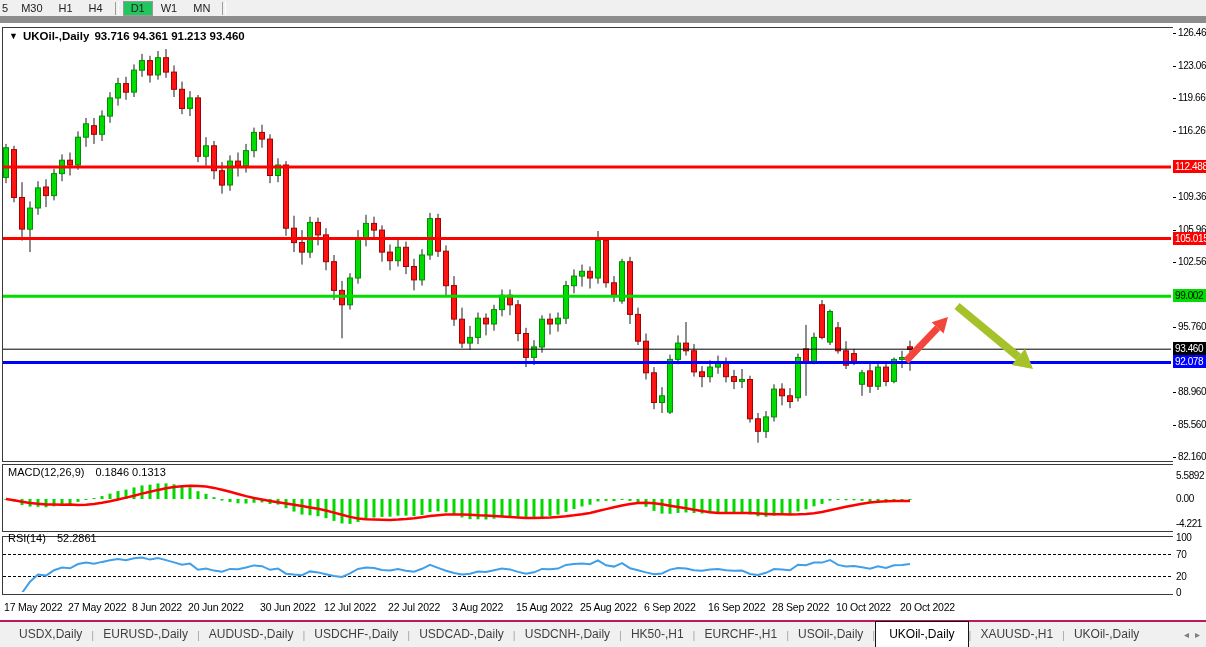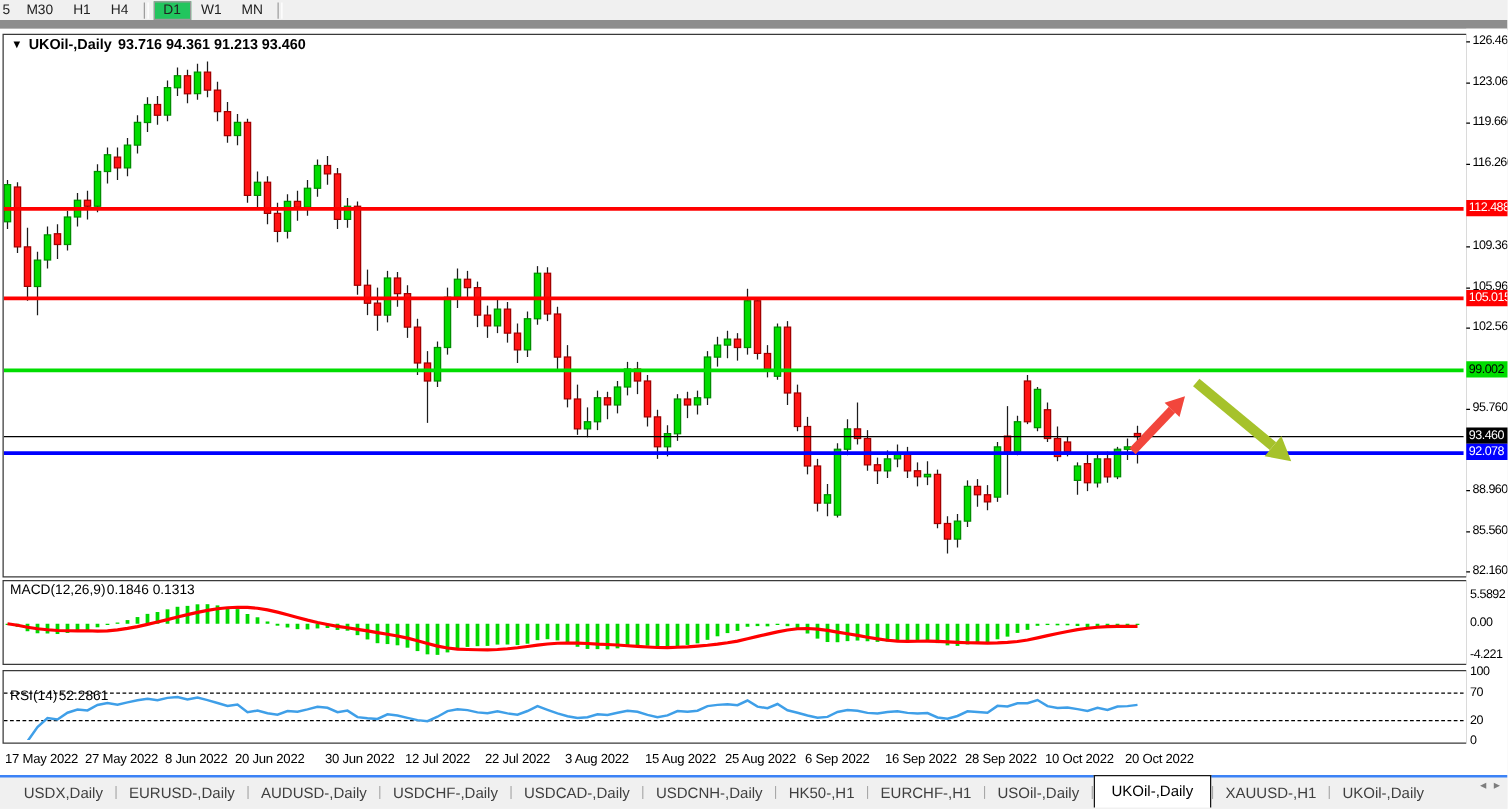--- a/index.html
+++ b/index.html
@@ -21,38 +21,38 @@
   .panel{position:absolute;left:2px;background:#fff;border:1px solid #3a3a3a}
   #price-panel{top:27px;width:1170px;height:433px}
   #macd-panel{top:464px;width:1170px;height:66px}
   #rsi-panel{top:536px;width:1170px;height:57px}
   .panel svg{position:absolute;left:0;top:0}
 
   .chart-title{position:absolute;left:9px;top:30px;font-size:11.5px;font-weight:bold;color:#000;z-index:5}
   .chart-title span{margin-right:5px}
   .drop-ico{font-size:9px;position:relative;top:-1px}
   .ind-label{position:absolute;font-size:11px;color:#000;z-index:5}
-  .ind-label span{margin-right:1px}
+  .ind-label span{margin-right:11px}
   #macd-label{left:8px;top:466px}
-  #rsi-label{left:8px;top:551px}
+  #rsi-label{left:8px;top:532px}
 
   
   .axis{position:absolute;left:1173px;top:23px;width:33px;height:597px;background:#fff;z-index:4}
   .axlabel{position:absolute;left:5px;font-size:10px;letter-spacing:-0.4px;color:#000;white-space:nowrap}
   .axtick{position:absolute;left:0;width:3px;height:1px;background:#000}
   .badge{position:absolute;left:0;width:33px;height:13px;line-height:13px;font-size:10px;
          letter-spacing:-0.4px;padding-left:2px;z-index:6}
 
   
   .timeaxis{position:absolute;left:0;top:598px;height:22px;right:34px}
   .dlabel{position:absolute;top:3px;font-size:10.5px;letter-spacing:-0.2px;color:#000;white-space:nowrap}
 
   
   .tabs{position:absolute;left:0;right:0;bottom:0;height:25px;background:#f0f0f0;
-        border-top:2px solid #3b82f6;display:flex;align-items:flex-start;z-index:7}
+        border-top:2px solid #be185d;display:flex;align-items:center;z-index:7}
   .tabitems{display:flex;align-items:center;padding-left:10px}
   .tab{font-size:12px;color:#3f3f3f;padding:0 9px;height:23px;line-height:23px;white-space:nowrap}
   .tab.active{background:#fff;border:1px solid #151515;border-bottom:none;color:#000;
               margin-top:-2px;height:25px;line-height:25px;padding:0 13px}
   .tabsep{color:#a8a8a8;font-size:11px}
   .tabarrows{margin-left:auto;display:flex;align-items:center;gap:6px;padding:0 6px;color:#7d7d7d;font-size:10px}
   .tabarrows span{cursor:default}
 </style>
 </head>
 <body>

